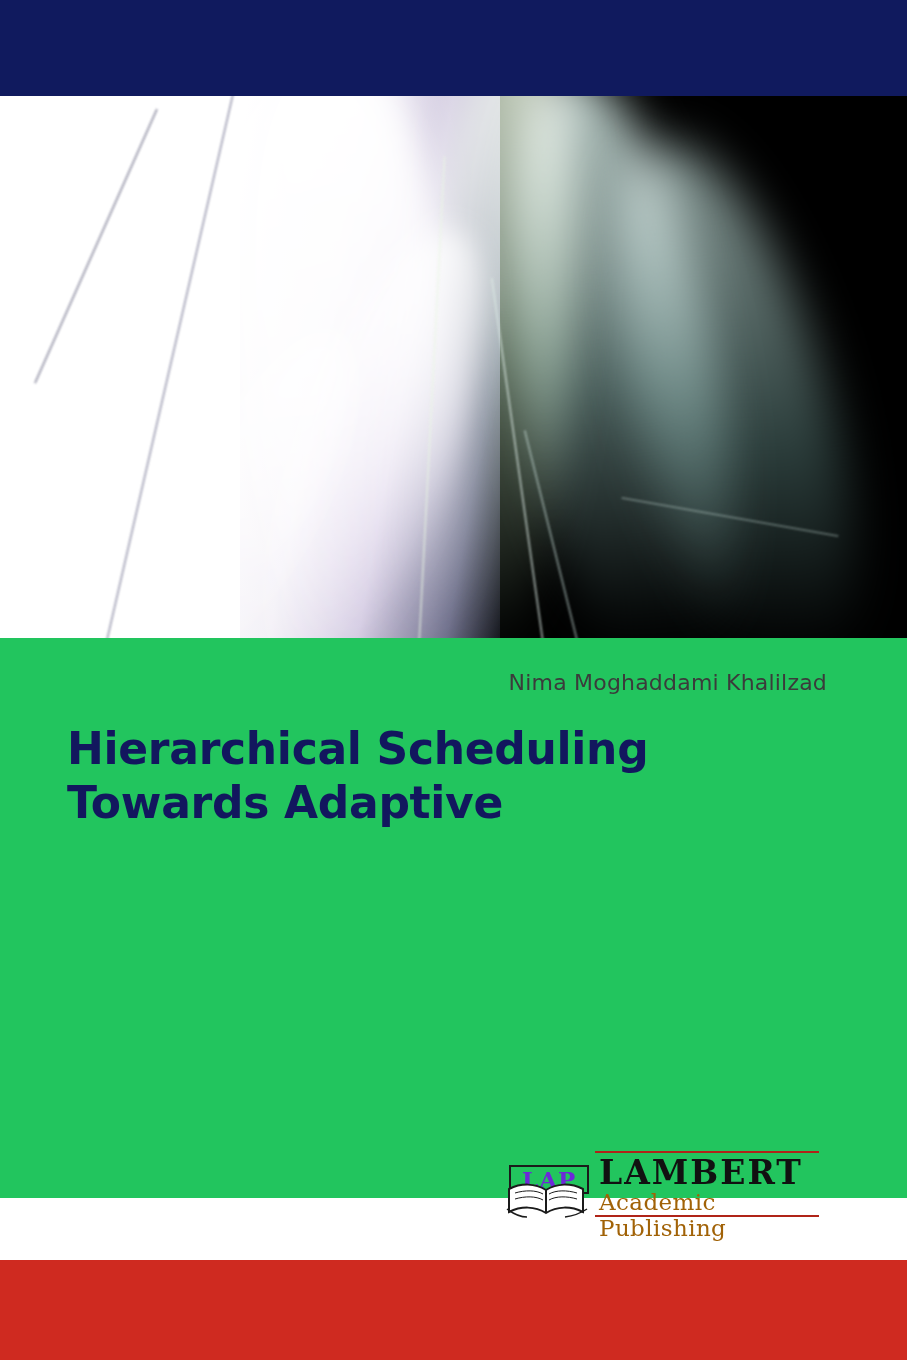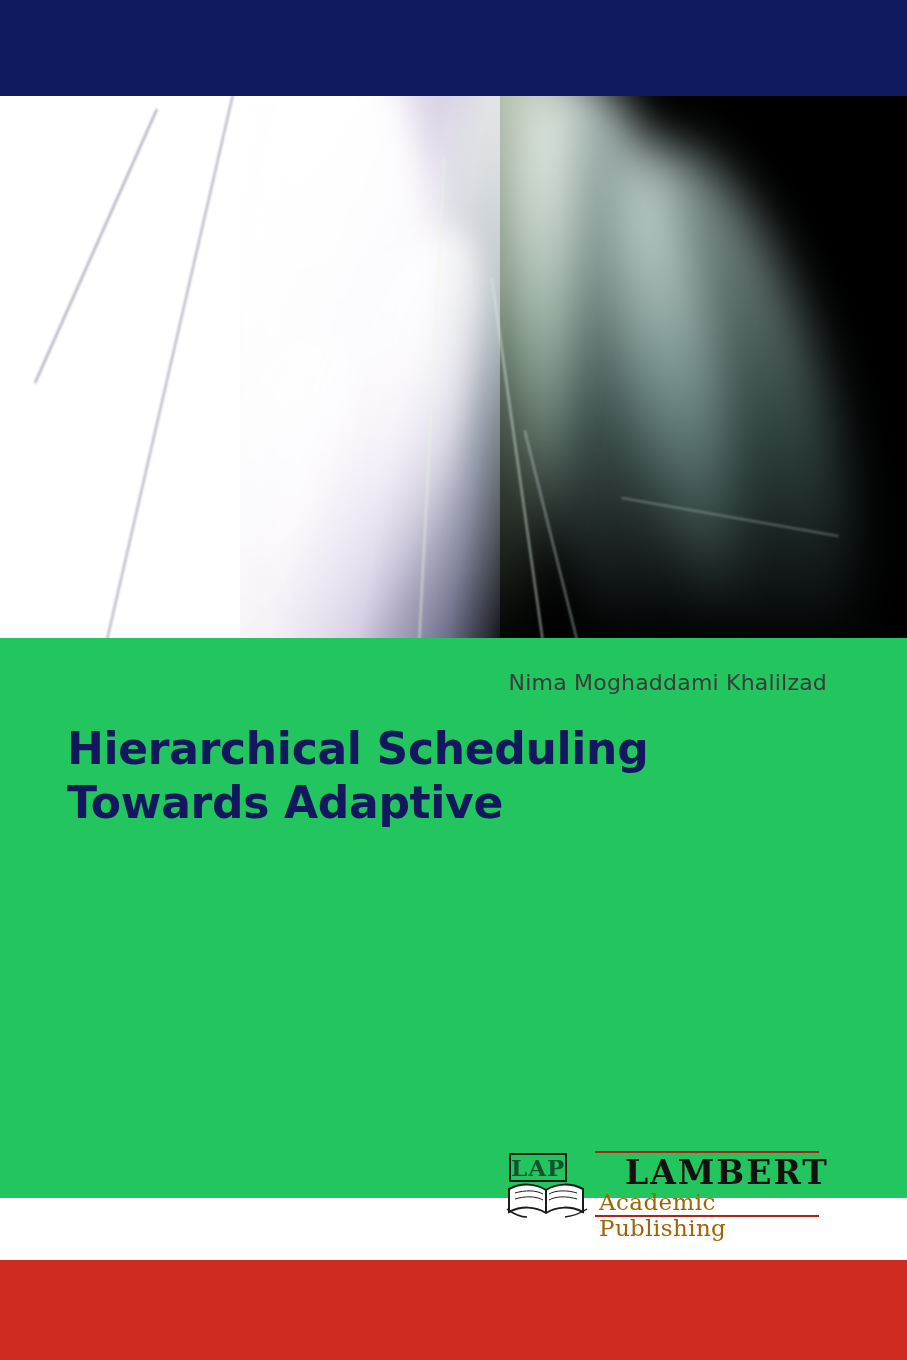--- a/index.html
+++ b/index.html
@@ -175,44 +175,43 @@
     background: #b02418;
   }
   .logo-rule-bottom {
     position: absolute;
     top: 70px; left: 96px;
     width: 224px; height: 2px;
     background: #b02418;
   }
   .logo-lap {
     position: absolute;
-    top: 8px; left: 10px;
+    top: 20px; left: 10px;
     font-family: "DejaVu Serif", serif;
     font-weight: bold;
     font-size: 23px;
-    color: #14532d;
+    color: #6d28d9;
     letter-spacing: 1px;
     border: 2px solid #1b1b1b;
-    padding: 0 0;
+    padding: 0 11px;
     line-height: 1.1;
   }
   .logo-book {
     position: absolute;
     top: 34px; left: 6px;
     width: 84px; height: 40px;
   }
   .logo-lambert {
     position: absolute;
     top: 8px; left: 100px;
     font-family: "DejaVu Serif", serif;
     font-weight: bold;
     font-size: 33px;
     color: #111111;
     letter-spacing: 2px;
-    margin-left: 26px;
   }
   .logo-academic {
     position: absolute;
     top: 44px; left: 100px;
     font-family: "DejaVu Serif", serif;
     font-size: 23px;
     color: #a16207;
     letter-spacing: 0.4px;
   }
   

